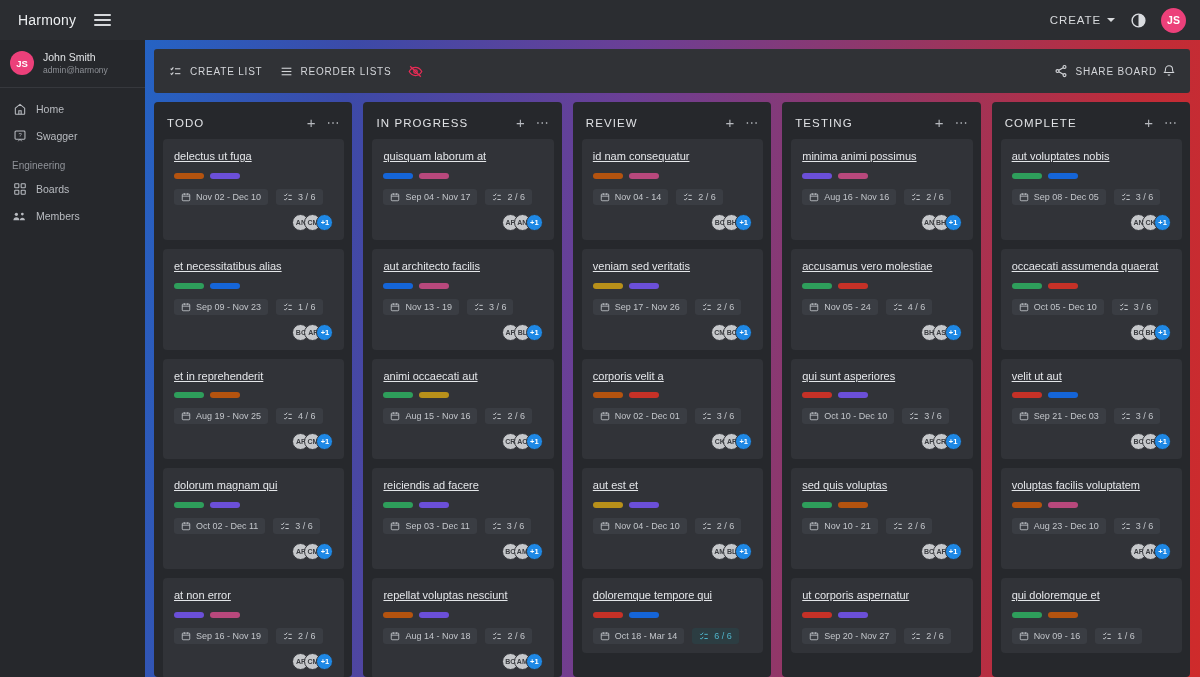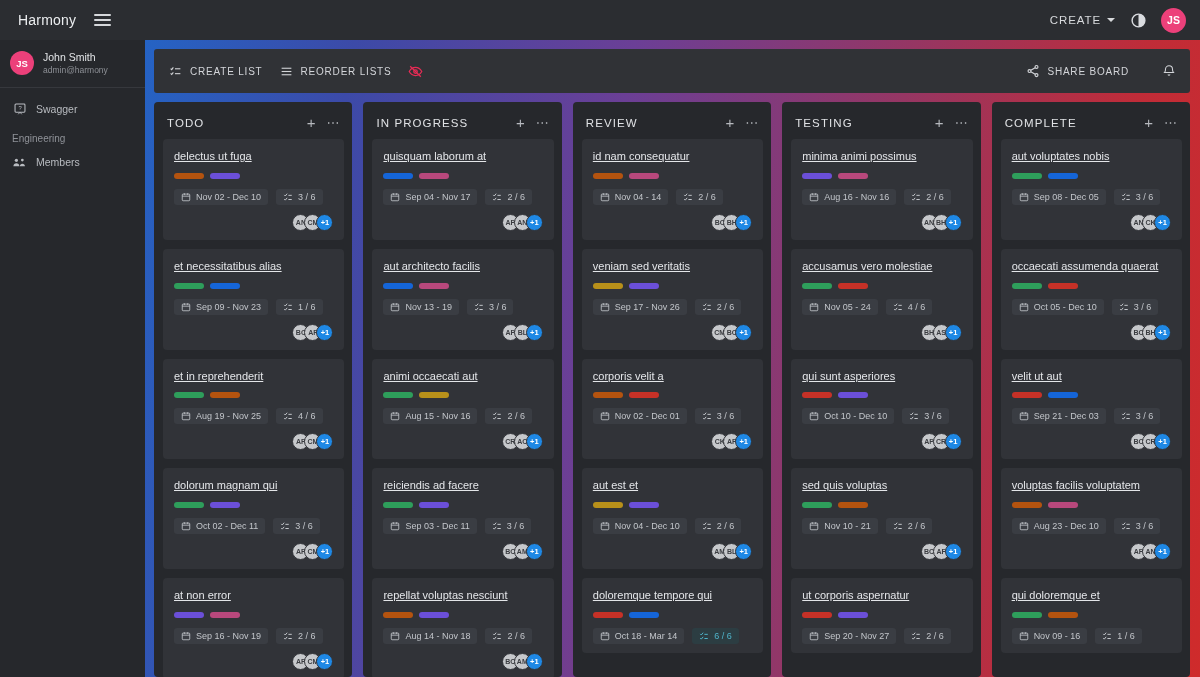--- a/index.html
+++ b/index.html
@@ -84,21 +84,21 @@
     display: flex; align-items: center;
     padding: 0 14px;
     margin-bottom: 9px;
   }
   .tb-btn {
     display: flex; align-items: center; gap: 7px;
     font-size: 10px; letter-spacing: .8px; color: #d3d5d9;
     cursor: pointer; margin-right: 16px;
   }
   .tb-icon { width: 15px; height: 15px; display: flex; align-items: center; justify-content: center; }
-  .tb-right { margin-left: auto; display: flex; align-items: center; gap: 32px; }
+  .tb-right { margin-left: auto; display: flex; align-items: center; gap: 4px; }
 
   .lists-wrap {
     flex: 1 1 auto; min-height: 0;
     display: flex; gap: 11px;
     align-items: flex-start;
     overflow: hidden;
   }
 
   .list-col {
     flex: 1 1 0; min-width: 0;
@@ -191,34 +191,54 @@
     <div class="sidebar">
       <div class="side-user">
         <div class="side-avatar">JS</div>
         <div class="side-user-text">
           <div class="side-user-name">John Smith</div>
           <div class="side-user-mail">admin@harmony</div>
         </div>
       </div>
 
       <div class="side-nav">
+        <div class="side-item">
+          <span class="side-ico">
+            <svg width="14" height="14" viewBox="0 0 24 24" fill="none" stroke="#b9bcc1" stroke-width="1.8">
+              <path d="M4 10.5 12 4l8 6.5V20a1 1 0 0 1-1 1H5a1 1 0 0 1-1-1z"></path>
+              <path d="M10 21v-6h4v6"></path>
+            </svg>
+          </span>
+          <span>Home</span>
+        </div>
 
         <div class="side-item">
           <span class="side-ico">
             <svg width="14" height="14" viewBox="0 0 24 24" fill="none" stroke="#b9bcc1" stroke-width="1.8">
               <rect x="3.5" y="3.5" width="17" height="14" rx="1.5"></rect>
               <path d="M9 21l3-3.5 3 3.5" stroke-width="1.5"></path>
               <text x="12" y="14" font-size="10" fill="#b9bcc1" stroke="none" text-anchor="middle" font-family="Liberation Sans">?</text>
             </svg>
           </span>
           <span>Swagger</span>
         </div>
 
         <div class="side-section">Engineering</div>
 
+        <div class="side-item">
+          <span class="side-ico">
+            <svg width="14" height="14" viewBox="0 0 24 24" fill="none" stroke="#b9bcc1" stroke-width="1.8">
+              <rect x="3" y="3" width="7" height="7" rx="1"></rect>
+              <rect x="14" y="3" width="7" height="7" rx="1"></rect>
+              <rect x="3" y="14" width="7" height="7" rx="1"></rect>
+              <rect x="14" y="14" width="7" height="7" rx="1"></rect>
+            </svg>
+          </span>
+          <span>Boards</span>
+        </div>
 
         <div class="side-item">
           <span class="side-ico">
             <svg width="15" height="15" viewBox="0 0 24 24" fill="#b9bcc1">
               <circle cx="7" cy="8.5" r="2.6"></circle>
                 <circle cx="16.5" cy="8" r="2.2"></circle>
               <path d="M2.2 18c0-3 2.2-4.8 4.8-4.8S11.8 15 11.8 18z"></path>
               <path d="M12.5 18c0-2.6 1.9-4.2 4.1-4.2S20.7 15.4 20.7 18z"></path>
             </svg>
           </span>

